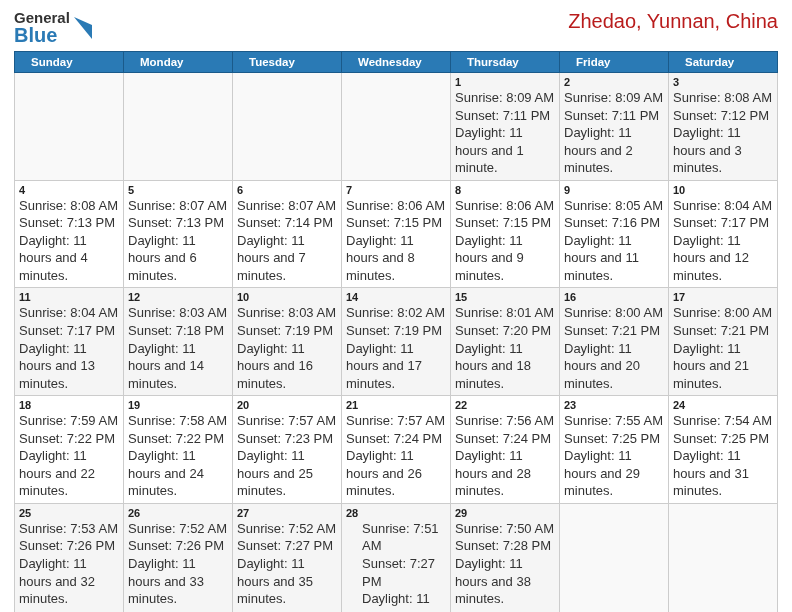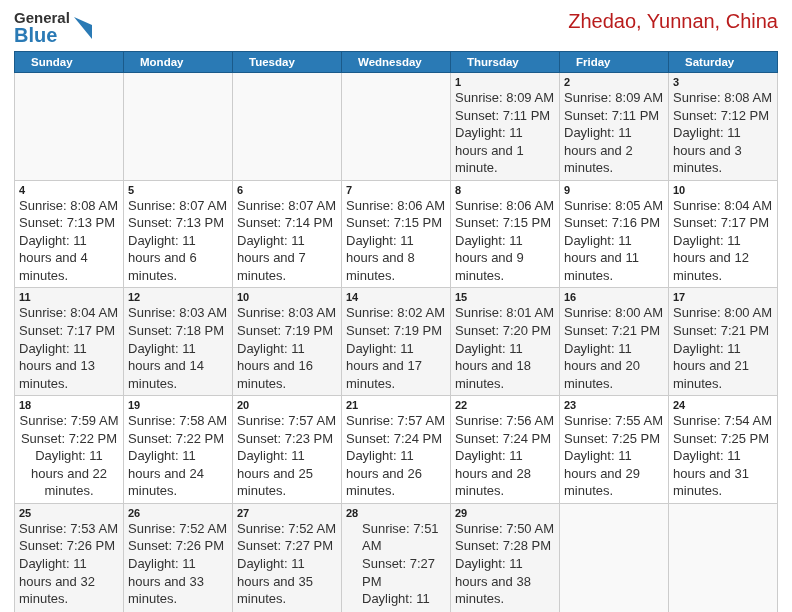--- a/index.html
+++ b/index.html
@@ -252,21 +252,21 @@
           <td>
             <span class="day-num">17</span>
             <div class="day-info" style="white-space: pre-line;">Sunrise: 8:00 AM
 Sunset: 7:21 PM
 Daylight: 11 hours and 21 minutes.</div>
           </td>
         </tr>
         <tr>
           <td>
             <span class="day-num">18</span>
-            <div class="day-info" style="white-space: pre-line; text-align: center;">Sunrise: 7:59 AM
+            <div class="day-info" style="white-space: pre-line;">Sunrise: 7:59 AM
 Sunset: 7:22 PM
 Daylight: 11 hours and 22 minutes.</div>
           </td>
           <td>
             <span class="day-num">19</span>
             <div class="day-info" style="white-space: pre-line;">Sunrise: 7:58 AM
 Sunset: 7:22 PM
 Daylight: 11 hours and 24 minutes.</div>
           </td>
           <td>

